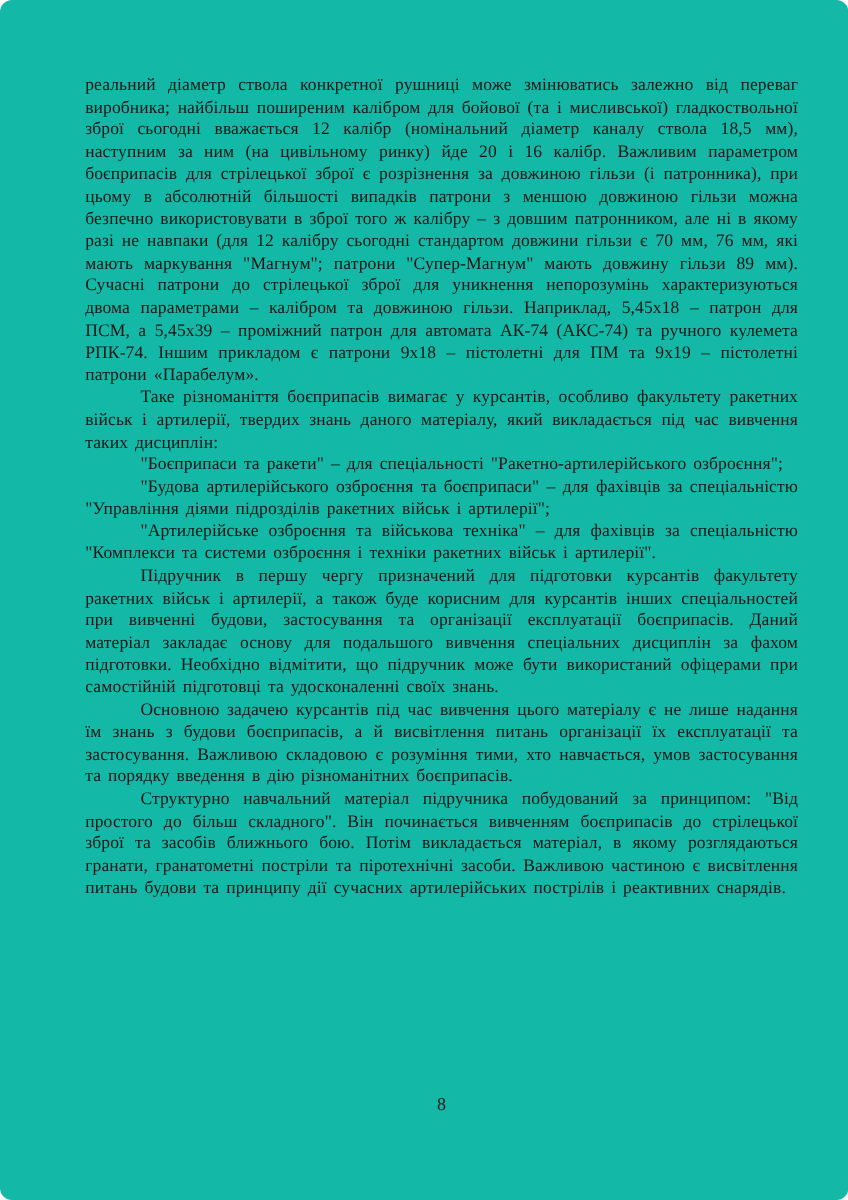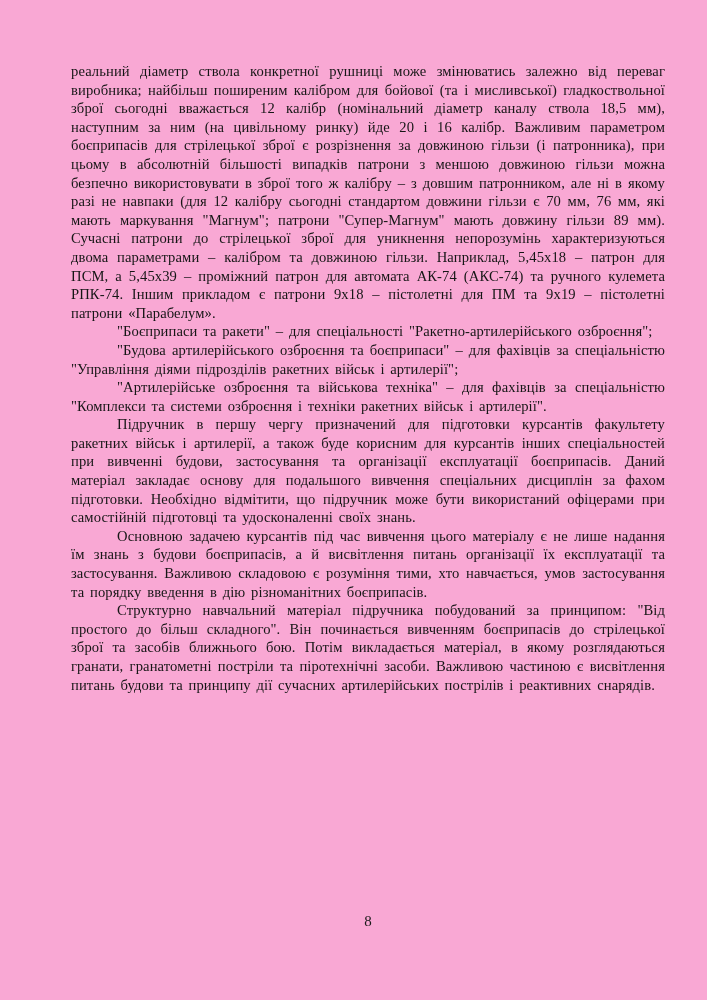--- a/index.html
+++ b/index.html
@@ -11,21 +11,22 @@
     width: 707px;
     height: 1000px;
     position: relative;
     overflow: hidden;
     font-family: "Liberation Serif", "DejaVu Serif", serif;
     color: #161616;
   }
   .page {
     position: absolute;
     inset: 0;
-    background: #f9a8d4;
+    background: #14b8a6;
+    border-radius: 10px;
   }
   .text-block {
     position: absolute;
     left: 71px;
     top: 62px;
     width: 594px;
   }
   p.para {
     margin: 0;
     padding: 0;
@@ -53,20 +54,21 @@
 </style>
 </head>
 <body>
 
 <div class="page">
 
   <div class="text-block">
 
       <p class="para no-indent">реальний діаметр ствола конкретної рушниці може змінюватись залежно від переваг виробника; найбільш поширеним калібром для бойової (та і мисливської) гладкоствольної зброї сьогодні вважається 12 калібр (номінальний діаметр каналу ствола 18,5 мм), наступним за ним (на цивільному ринку) йде 20 і 16 калібр. Важливим параметром боєприпасів для стрілецької зброї є розрізнення за довжиною гільзи (і патронника), при цьому в абсолютній більшості випадків патрони з меншою довжиною гільзи можна безпечно використовувати в зброї того ж калібру – з довшим патронником, але ні в якому разі не навпаки (для 12 калібру сьогодні стандартом довжини гільзи є 70 мм, 76 мм, які мають маркування "Магнум"; патрони "Супер-Магнум" мають довжину гільзи 89 мм). Сучасні патрони до стрілецької зброї для уникнення непорозумінь характеризуються двома параметрами – калібром та довжиною гільзи. Наприклад, 5,45х18 – патрон для ПСМ, а 5,45х39 – проміжний патрон для автомата АК-74 (АКС-74) та ручного кулемета РПК-74. Іншим прикладом є патрони 9х18 – пістолетні для ПМ та 9х19 – пістолетні патрони «Парабелум».</p>
 
+      <p class="para">Таке різноманіття боєприпасів вимагає у курсантів, особливо факультету ракетних військ і артилерії, твердих знань даного матеріалу, який викладається під час вивчення таких дисциплін:</p>
 
       <p class="para">"Боєприпаси та ракети" – для спеціальності "Ракетно-артилерійського озброєння";</p>
 
       <p class="para">"Будова артилерійського озброєння та боєприпаси" – для фахівців за спеціальністю "Управління діями підрозділів ракетних військ і артилерії";</p>
 
       <p class="para">"Артилерійське озброєння та військова техніка" – для фахівців за спеціальністю "Комплекси та системи озброєння і техніки ракетних військ і артилерії".</p>
 
       <p class="para">Підручник в першу чергу призначений для підготовки курсантів факультету ракетних військ і артилерії, а також буде корисним для курсантів інших спеціальностей при вивченні будови, застосування та організації експлуатації боєприпасів. Даний матеріал закладає основу для подальшого вивчення спеціальних дисциплін за фахом підготовки. Необхідно відмітити, що підручник може бути використаний офіцерами при самостійній підготовці та удосконаленні своїх знань.</p>
 
       <p class="para">Основною задачею курсантів під час вивчення цього матеріалу є не лише надання їм знань з будови боєприпасів, а й висвітлення питань організації їх експлуатації та застосування. Важливою складовою є розуміння тими, хто навчається, умов застосування та порядку введення в дію різноманітних боєприпасів.</p>

